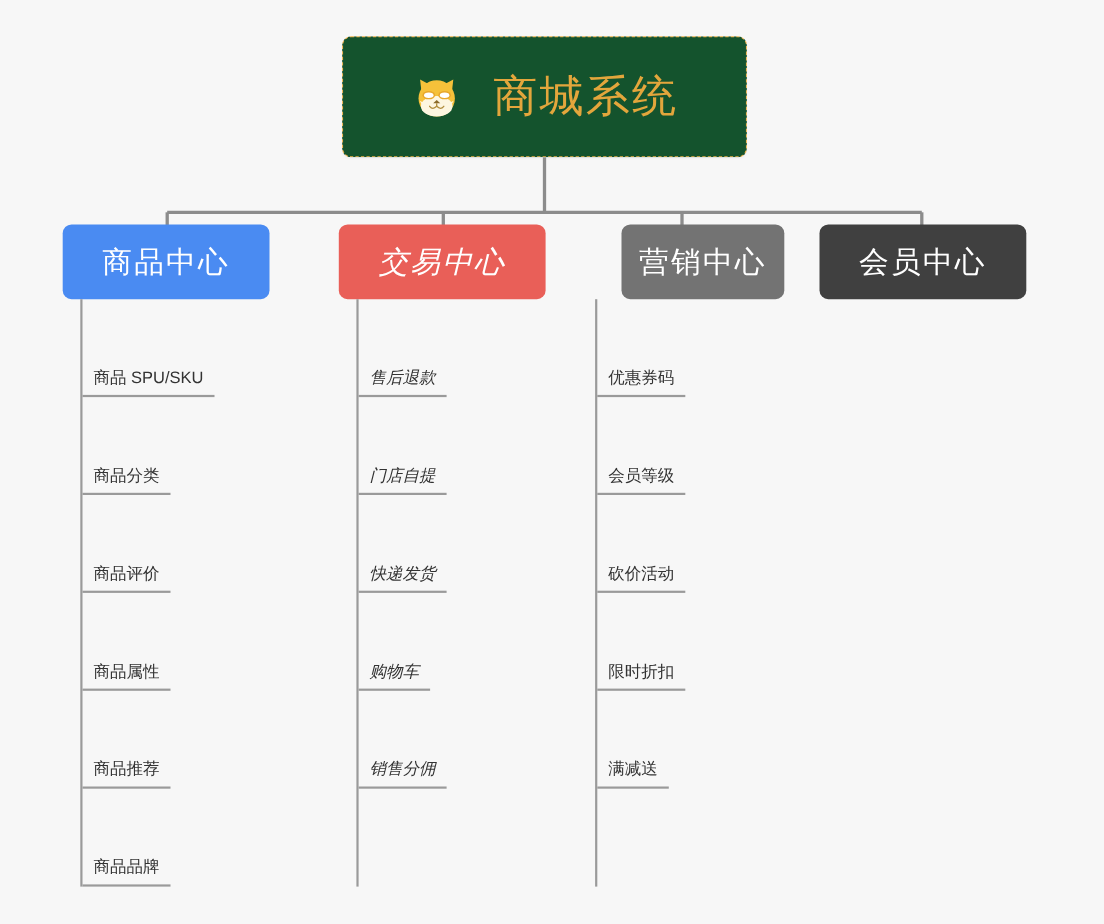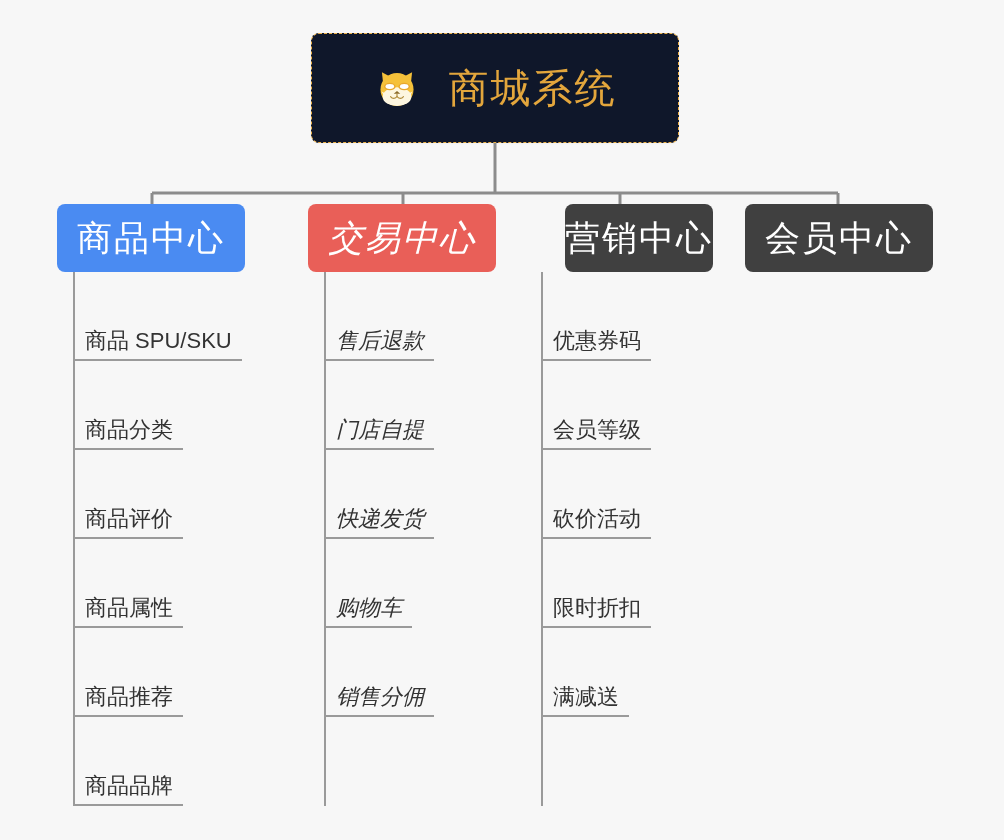--- a/index.html
+++ b/index.html
@@ -21,21 +21,21 @@
     height: 840px;
   }
 
   
   .root-node {
     position: absolute;
     left: 311px;
     top: 33px;
     width: 368px;
     height: 110px;
-    background: #0f172a;
+    background: #14532d;
     border: 1px dashed #edb24a;
     border-radius: 8px;
     display: flex;
     align-items: center;
     justify-content: center;
     gap: 29px;
     box-shadow: 0 1px 2px rgba(0,0,0,0.03);
   }
   .root-emoji {
     width: 46px; height: 46px;
@@ -63,37 +63,37 @@
     position: absolute;
     top: 204px;
   }
   .branch-header {
     height: 68px;
     border-radius: 8px;
     display: flex;
     align-items: center;
     justify-content: center;
     color: #ffffff;
-    font-size: 35px;
+    font-size: 27px;
     letter-spacing: 2px;
     white-space: nowrap;
   }
   .branch-items {
     position: relative;
     margin-top: 0;
     padding-top: 0;
   }
   .leaf {
     position: relative;
     height: 89px;
     display: flex;
     align-items: flex-end;
   }
   .leaf-label {
-    font-size: 22px;
+    font-size: 15px;
     color: #333333;
     white-space: nowrap;
     padding: 0 10px 5px 10px;
     border-bottom: 2px solid #9a9a9a;
     margin-left: 18px;
     line-height: 1.25;
   }
 
   
   .branch-0 { left: 57px;  width: 188px; }
@@ -202,21 +202,21 @@
       <div class="leaf">
           <span class="leaf-label">购物车</span>
         </div>
       <div class="leaf">
           <span class="leaf-label">销售分佣</span>
         </div>
     </div>
   </div>
 
   <div class="branch branch-2">
-    <div class="branch-header" style="background: #404040; margin-left: 40px;">
+    <div class="branch-header" style="background: #737373; margin-left: 40px;">
       <span>营销中心</span>
     </div>
     <div class="branch-items">
       <div class="branch-trunk" style="height: 534px;"></div>
       <div class="leaf">
           <span class="leaf-label">优惠券码</span>
         </div>
       <div class="leaf">
           <span class="leaf-label">会员等级</span>
         </div>

